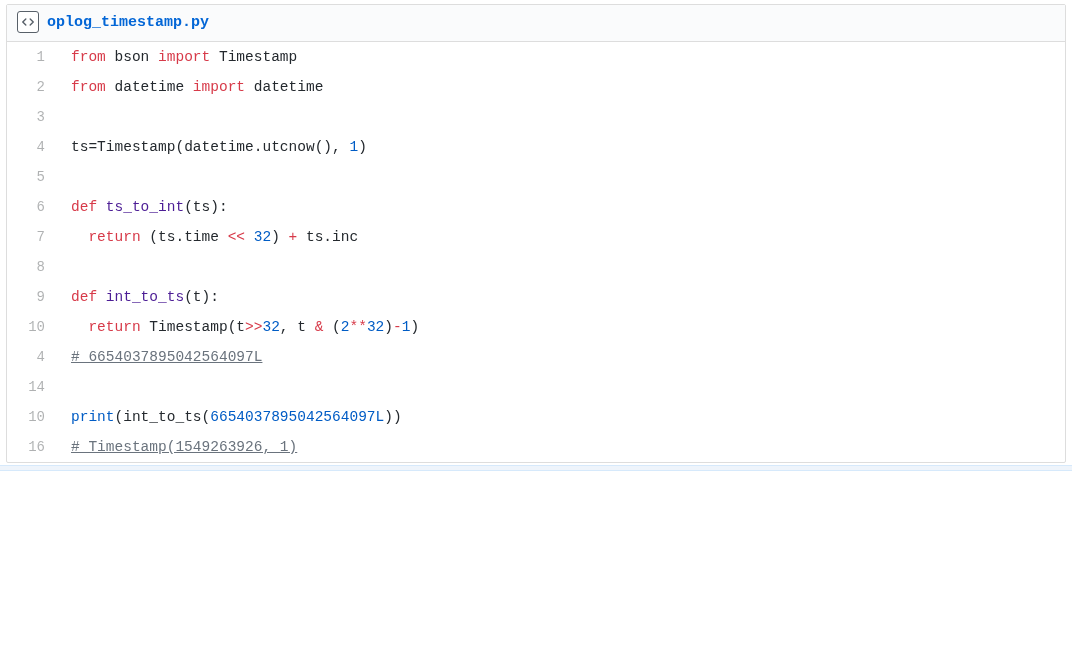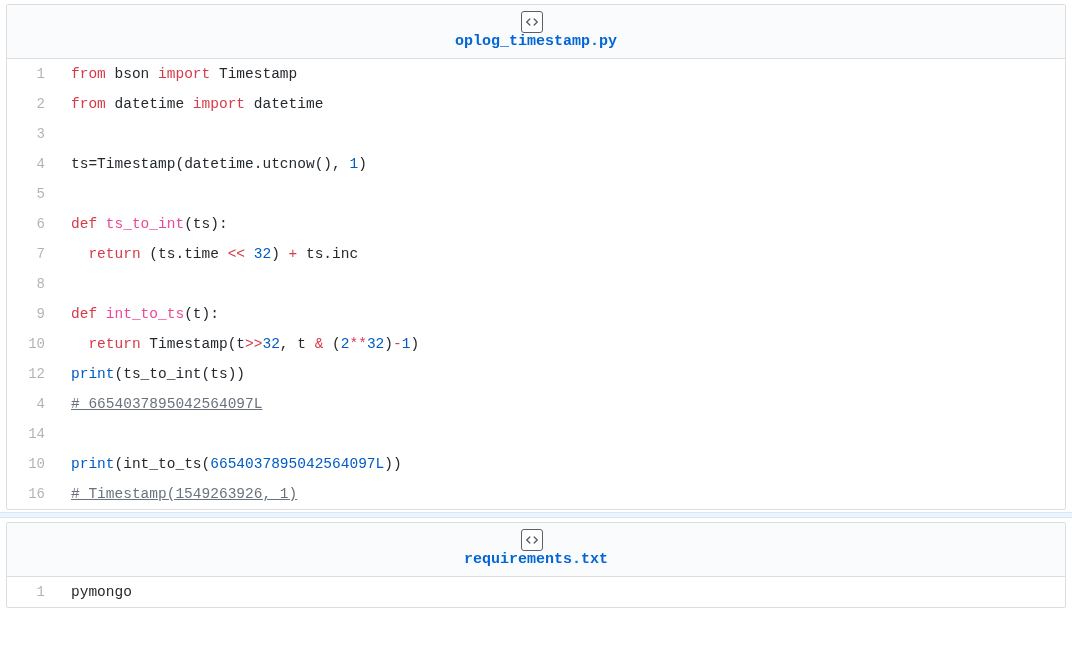--- a/index.html
+++ b/index.html
@@ -15,21 +15,20 @@
     border-radius: 2px;
     margin: 4px 6px 0 6px;
     background: #fff;
   }
   .file-header {
     display: flex;
     align-items: center;
     padding: 6px 10px 8px 10px;
     border-bottom: 1px solid #ddd;
     background: #fafbfc;
-    flex-direction: column;
   }
   .code-icon-box {
     width: 22px;
     height: 22px;
     border: 1px solid #586069;
     border-radius: 3px;
     display: flex;
     align-items: center;
     justify-content: center;
     margin-right: 8px;
@@ -59,21 +58,21 @@
     font-size: 14px;
   }
   .codecell {
     white-space: pre;
     padding-left: 8px;
     color: #24292e;
     vertical-align: top;
     margin-top: 12px;
   }
   .pl-k { color: #d73a49; }       
-  .pl-en { color: #ec4899; }      
+  .pl-en { color: #4c1d95; }      
   .pl-c1 { color: #005cc5; }      
   .pl-c { color: #6a737d; text-decoration: underline; }       
   .separator {
     height: 6px;
     background: linear-gradient(#fbfbfb, #fbfbfb);
     border-top: 1px solid #d6e9fb;
     border-bottom: 1px solid #d6e9fb;
     margin: 2px 0 2px 0;
     background: #eef4fb;
   }
@@ -128,55 +127,32 @@
           </tr>
           <tr>
             <td class="lineno">9</td>
             <td class="codecell"><span class="pl-k">def</span><span> </span><span class="pl-en">int_to_ts</span><span>(t):</span></td>
           </tr>
           <tr>
             <td class="lineno">10</td>
             <td class="codecell"><span>  </span><span class="pl-k">return</span><span> Timestamp(t</span><span class="pl-k">&gt;&gt;</span><span class="pl-c1">32</span><span>, t </span><span class="pl-k">&amp;</span><span> (</span><span class="pl-c1">2</span><span class="pl-k">**</span><span class="pl-c1">32</span><span>)</span><span class="pl-k">-</span><span class="pl-c1">1</span><span>)</span></td>
           </tr>
           <tr>
-            <td class="lineno">12</td>
-            <td class="codecell"><span class="pl-c1">print</span><span>(ts_to_int(ts))</span></td>
-          </tr>
-          <tr>
             <td class="lineno">4</td>
             <td class="codecell"><span class="pl-c"># 6654037895042564097L</span></td>
           </tr>
           <tr>
             <td class="lineno">14</td>
             <td class="codecell">&nbsp;</td>
           </tr>
           <tr>
             <td class="lineno">10</td>
             <td class="codecell"><span class="pl-c1">print</span><span>(int_to_ts(</span><span class="pl-c1">6654037895042564097L</span><span>))</span></td>
           </tr>
           <tr>
             <td class="lineno">16</td>
             <td class="codecell"><span class="pl-c"># Timestamp(1549263926, 1)</span></td>
           </tr>
         </tbody>
       </table>
     </div>
     <div class="separator"></div>
-    <div class="file-block">
-      <div class="file-header">
-        <div class="code-icon-box">
-          <svg viewBox="0 0 16 16" fill="none" stroke="#586069" stroke-width="1.6" stroke-linecap="round" stroke-linejoin="round">
-            <polyline points="5.5,4.5 2,8 5.5,11.5"></polyline>
-            <polyline points="10.5,4.5 14,8 10.5,11.5"></polyline>
-          </svg>
-        </div>
-        <a class="filename">requirements.txt</a>
-      </div>
-      <table class="code-table">
-        <tbody>
-          <tr>
-            <td class="lineno">1</td>
-            <td class="codecell"><span>pymongo</span></td>
-          </tr>
-        </tbody>
-      </table>
-    </div>
   </div>
 
 </body></html>

